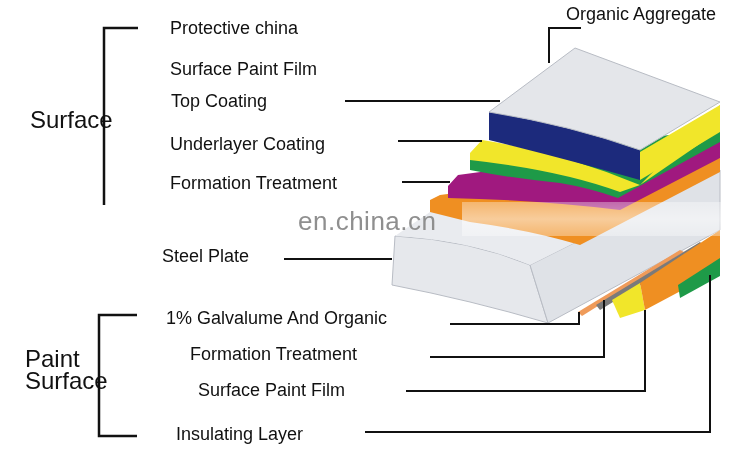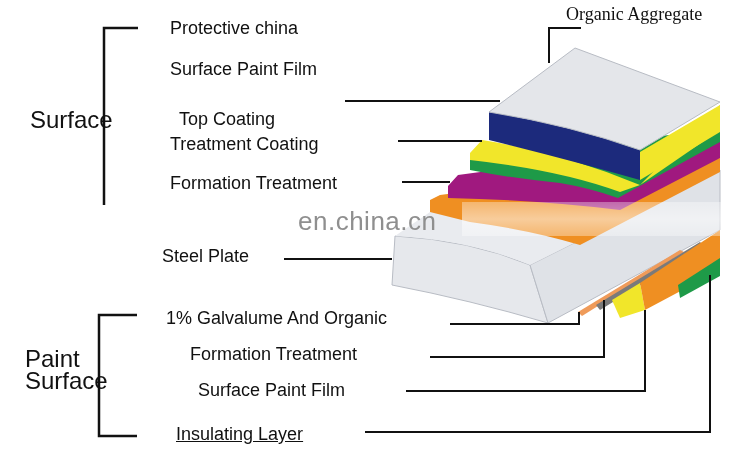--- a/index.html
+++ b/index.html
@@ -74,29 +74,29 @@
     <polyline points="430,357 604,357 604,300"></polyline>
     <polyline points="406,391 645,391 645,310"></polyline>
     <polyline points="365,432 710,432 710,275"></polyline>
   </g>
 </svg>
 
 <div class="grp" style="left:30px; top:109px;">Surface</div>
 <div class="grp" style="left:25px; top:348px;">Paint</div>
 <div class="grp" style="left:25px; top:370px;">Surface</div>
 
-<div class="lbl" style="left:566px; top:4px;font-family:Liberation Serif, serif;">Organic Aggregate</div>
+<div class="lbl" style="left:566px; top:4px;">Organic Aggregate</div>
 
 <div class="lbl" style="left:170px; top:18px;">Protective china</div>
 <div class="lbl" style="left:170px; top:59px;">Surface Paint Film</div>
-<div class="lbl" style="left:171px; top:109px;margin-left:8px;">Top Coating</div>
-<div class="lbl" style="left:170px; top:134px;">Treatment Coating</div>
+<div class="lbl" style="left:171px; top:91px;">Top Coating</div>
+<div class="lbl" style="left:170px; top:134px;">Underlayer Coating</div>
 <div class="lbl" style="left:170px; top:173px;">Formation Treatment</div>
 
 <div class="lbl" style="left:162px; top:246px;">Steel Plate</div>
 
 <div class="lbl" style="left:166px; top:308px;">1% Galvalume And Organic</div>
 <div class="lbl" style="left:190px; top:344px;">Formation Treatment</div>
 <div class="lbl" style="left:198px; top:380px;">Surface Paint Film</div>
-<div class="lbl" style="left:176px; top:424px;text-decoration:underline;">Insulating Layer</div>
+<div class="lbl" style="left:176px; top:424px;">Insulating Layer</div>
 
 <div class="wmband"></div>
 <div class="wm">en.china.cn</div>
 
 </body></html>

